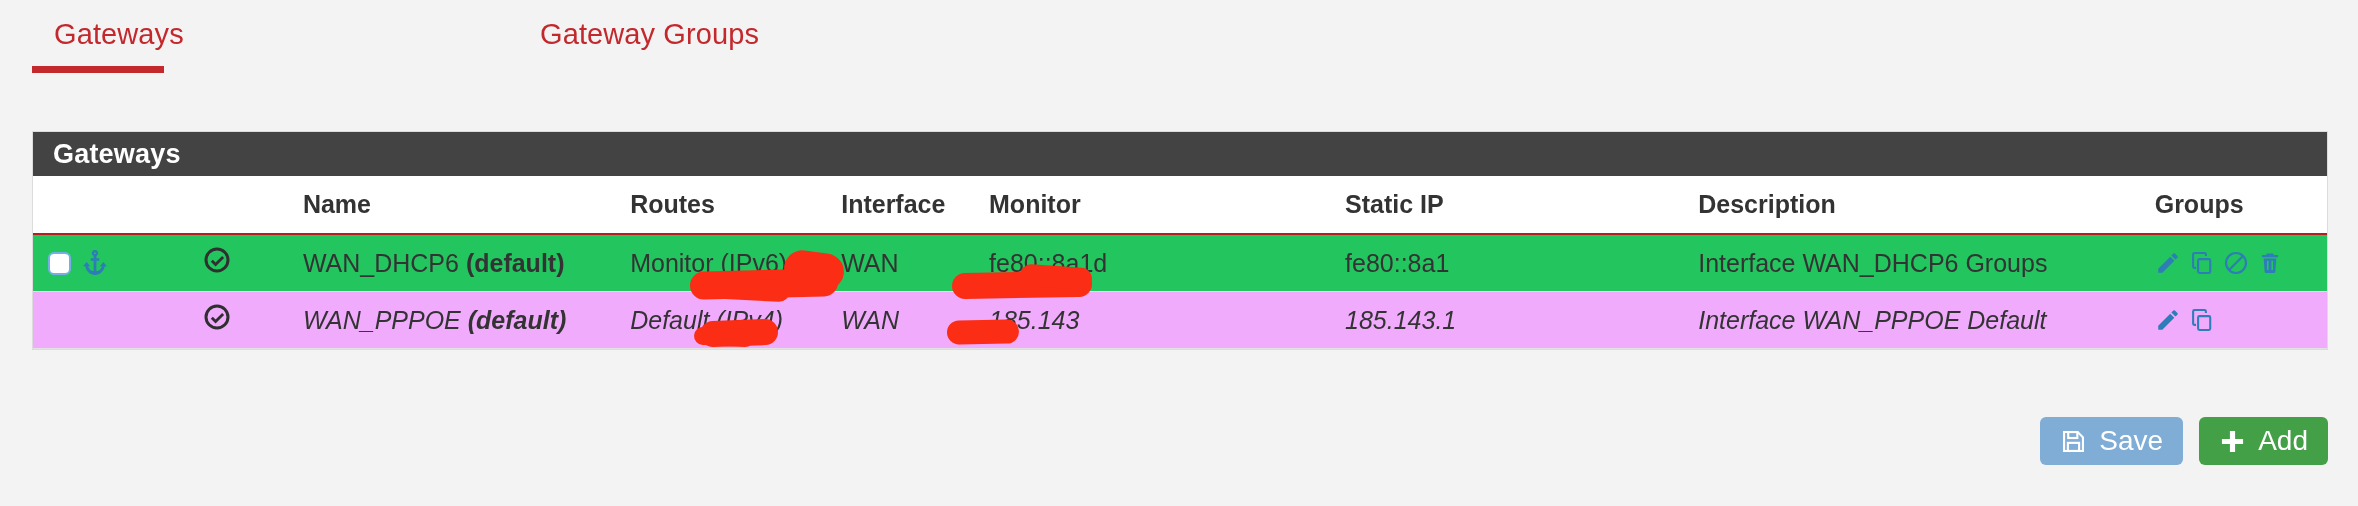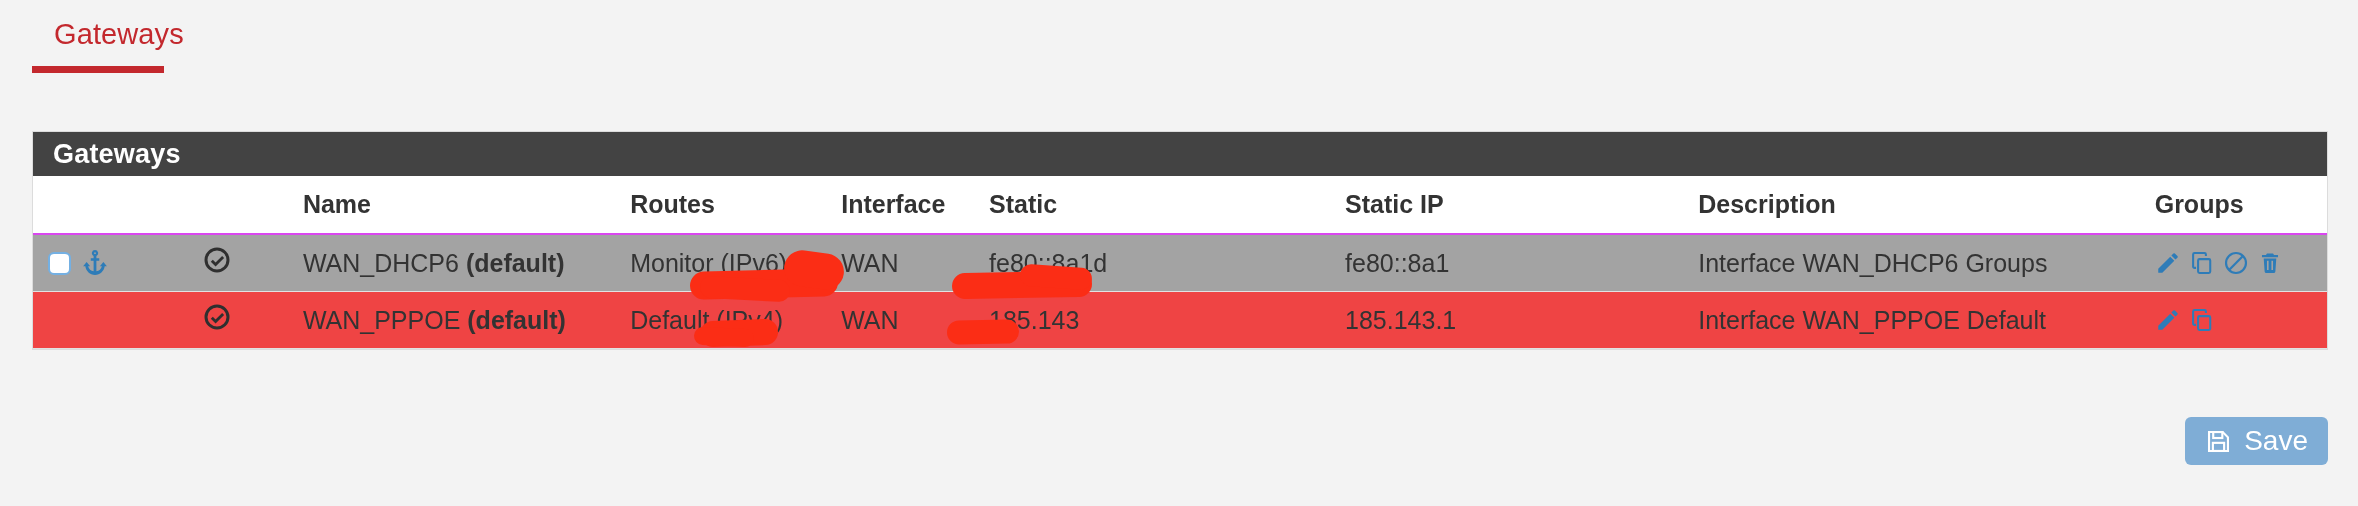--- a/index.html
+++ b/index.html
@@ -73,34 +73,34 @@
     table-layout: fixed;
     background: #ffffff;
   }
   table.gw th {
     font-size: 25px;
     font-weight: bold;
     color: #333333;
     text-align: left;
     padding: 14px 0 14px 0;
     background: #ffffff;
-    border-bottom: 2px solid #d946ef;
+    border-bottom: 2px solid #b91c1c;
     vertical-align: middle;
   }
   table.gw td {
     font-size: 25px;
     color: #333333;
     padding: 10px 0 10px 0;
     vertical-align: middle;
     border-bottom: 1px solid #e2e2e2;
-    background: #a3a3a3;
+    background: #22c55e;
     white-space: nowrap;
     overflow: hidden;
   }
-  tr.row-alt td { background: #ef4444; }
+  tr.row-alt td { background: #f0abfc; font-style: italic; }
 
   .col-sel   { width: 118px; }
   .col-state { width: 70px; }
   .col-name  { width: 228px; }
   .col-def   { width: 147px; }
   .col-if    { width: 103px; }
   .col-gw    { width: 248px; }
   .col-mon   { width: 246px; }
   .col-desc  { width: 318px; }
   .col-act   { width: 120px; }
@@ -165,20 +165,21 @@
   }
   .btn-save { background: #7fadd6; }
   .btn-add  { background: #43a047; }
   .btn svg { display:block; }
 </style>
 </head>
 <body>
 
 <div class="tabbar">
   <div class="tab" style="left:52px;">Gateways</div>
+  <div class="tab" style="left:538px;">Gateway Groups</div>
   <div class="tab-underline" style="left:32px; width:132px;"></div>
 </div>
 
 <div class="panel">
   <div class="panel-heading">
     <span class="panel-title">Gateways</span>
   </div>
 
   <table class="gw">
     <colgroup>
@@ -192,21 +193,21 @@
         <col class="col-desc">
         <col class="col-act">
     </colgroup>
     <thead>
       <tr>
         <th></th>
         <th></th>
         <th>Name</th>
         <th>Routes</th>
         <th>Interface</th>
-        <th>Static</th>
+        <th>Monitor</th>
         <th>Static IP</th>
         <th>Description</th>
         <th>Groups</th>
       </tr>
     </thead>
 
     <tbody>
 
       <tr>
         <td>
@@ -329,13 +330,21 @@
     <span>
       <svg width="27" height="27" viewBox="0 0 24 24" fill="none" stroke="#ffffff" stroke-width="1.9">
         <path d="M3.6 3.6h12.1l4.7 4.7v12.1H3.6z"></path>
         <rect x="7.3" y="3.6" width="8.1" height="5.3"></rect>
         <rect x="7.0" y="13.2" width="10" height="7.2"></rect>
       </svg>
     </span>
     <span>Save</span>
   </button>
 
+  <button class="btn btn-add">
+    <span>
+      <svg width="27" height="27" viewBox="0 0 24 24" fill="#ffffff">
+        <path d="M9.7 2.6h4.6v7.1h7.1v4.6h-7.1v7.1H9.7v-7.1H2.6V9.7h7.1z"></path>
+      </svg>
+    </span>
+    <span>Add</span>
+  </button>
 </div>
 
 </body></html>

